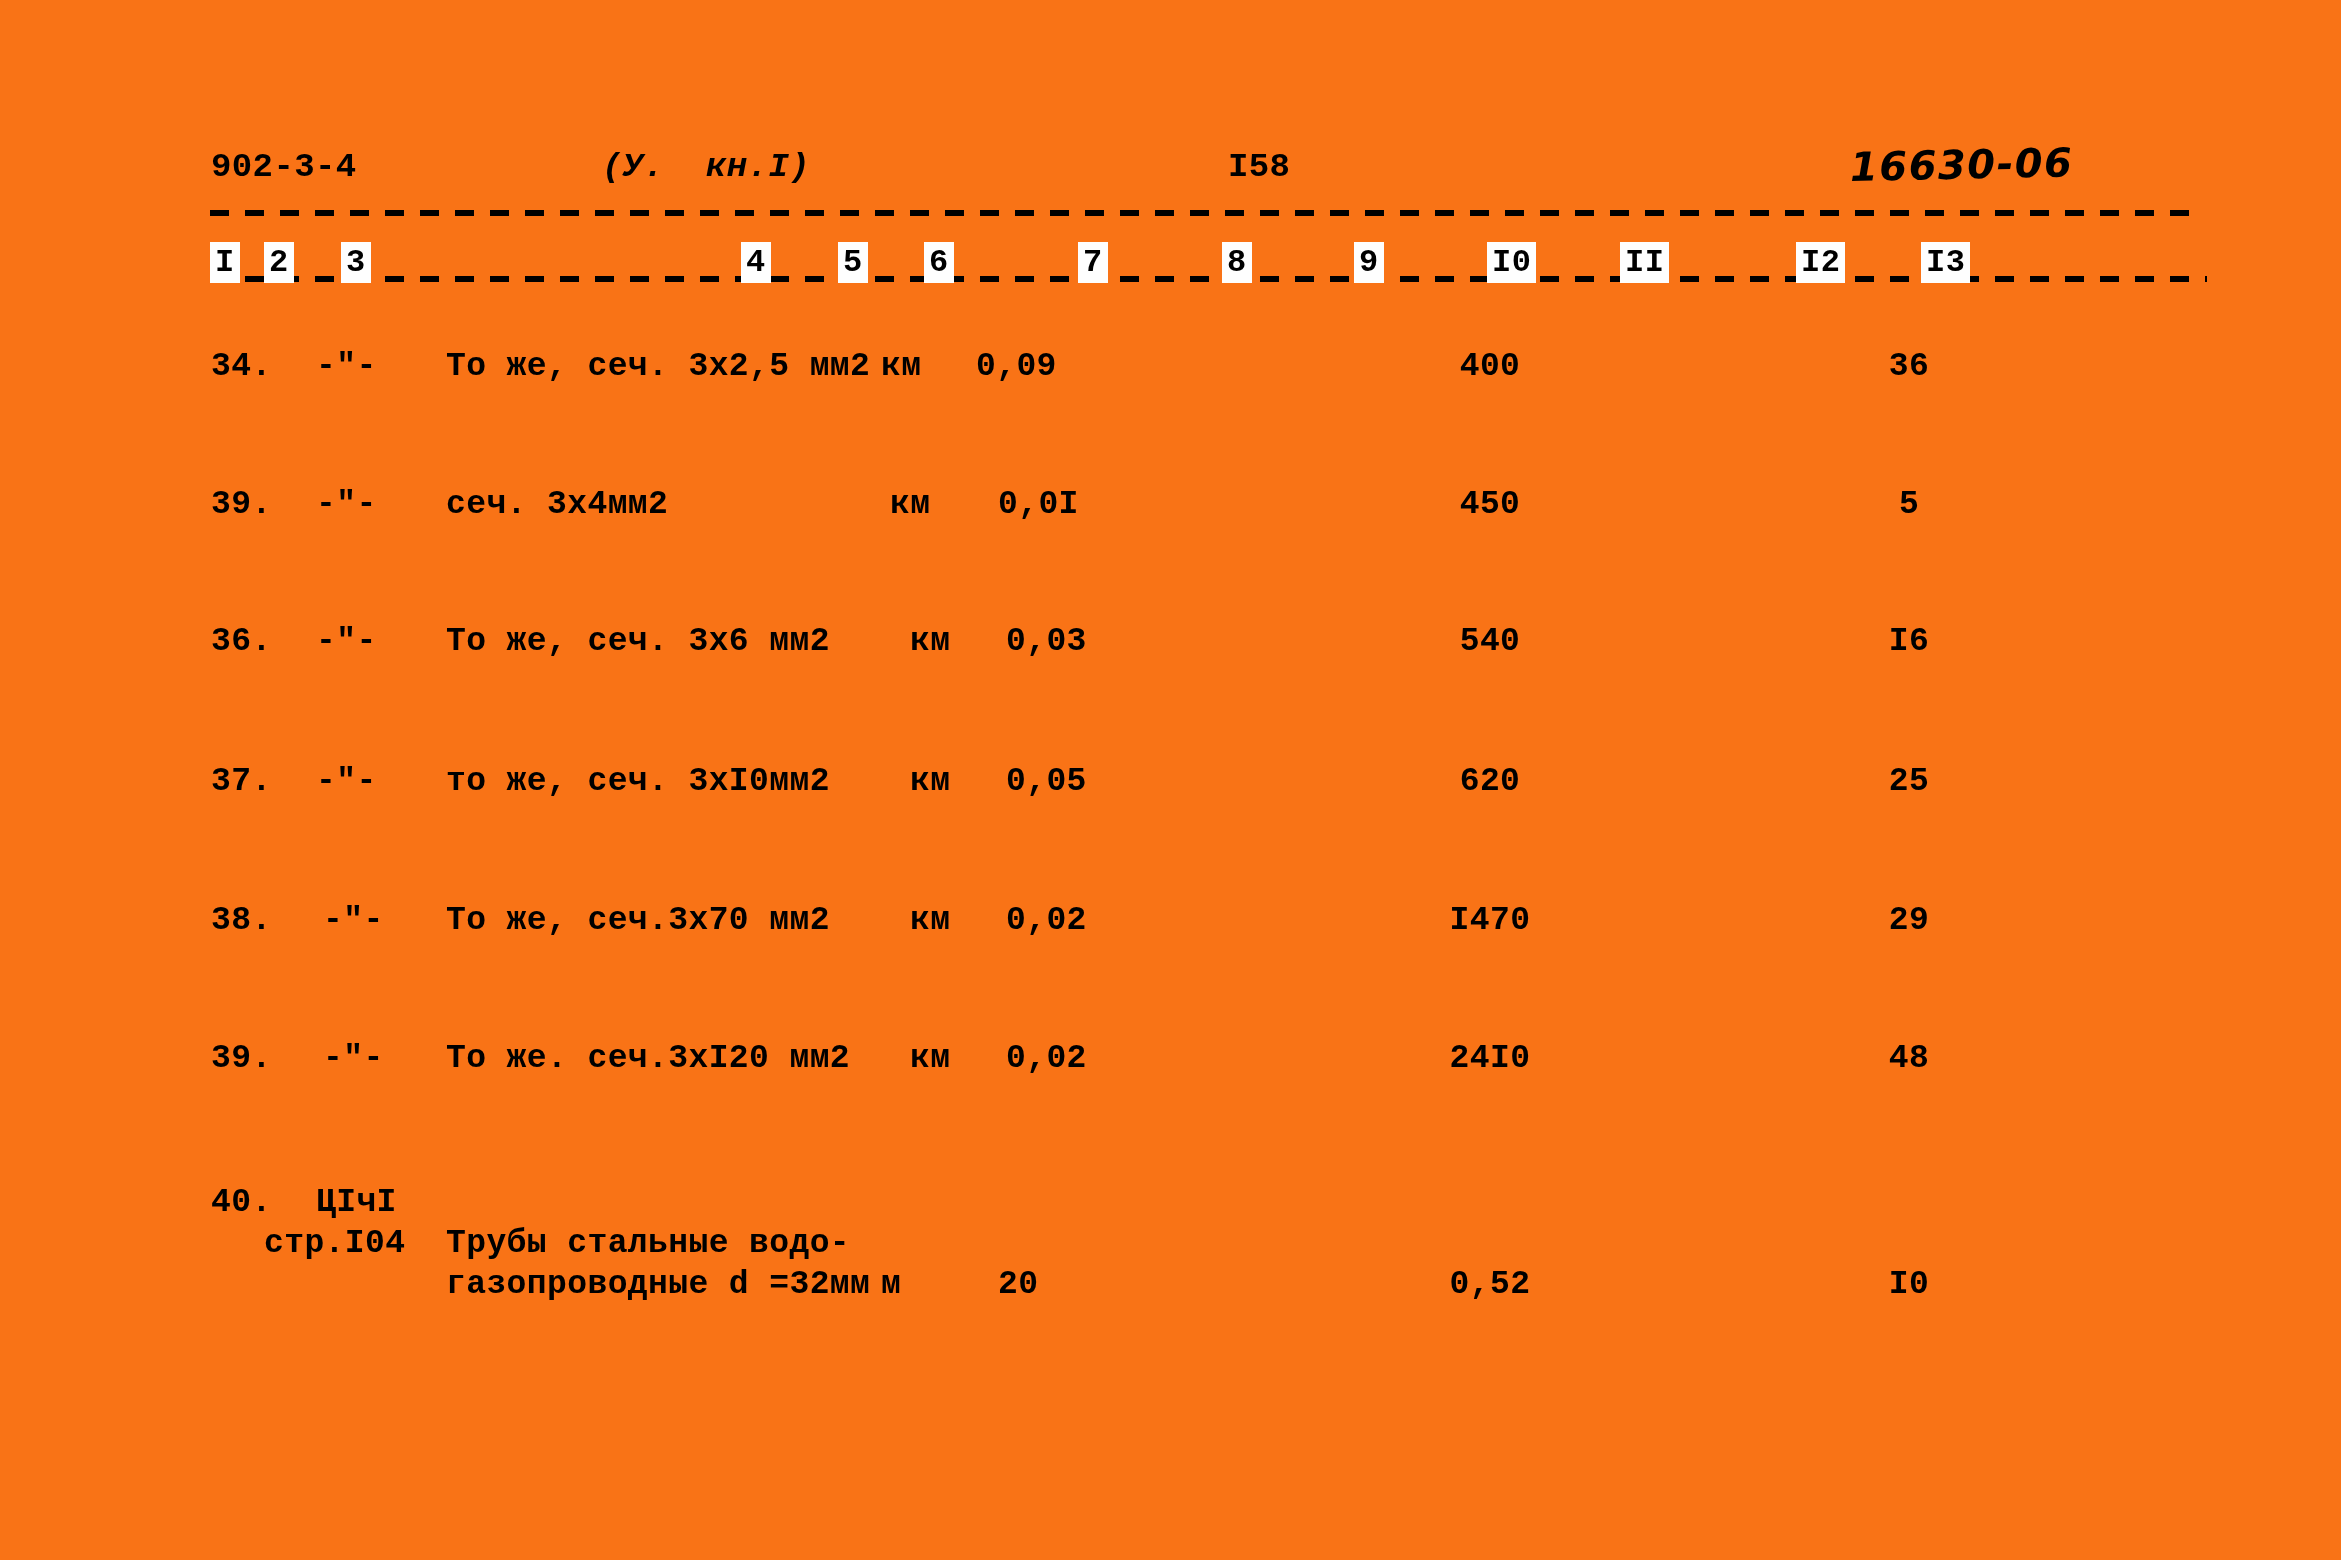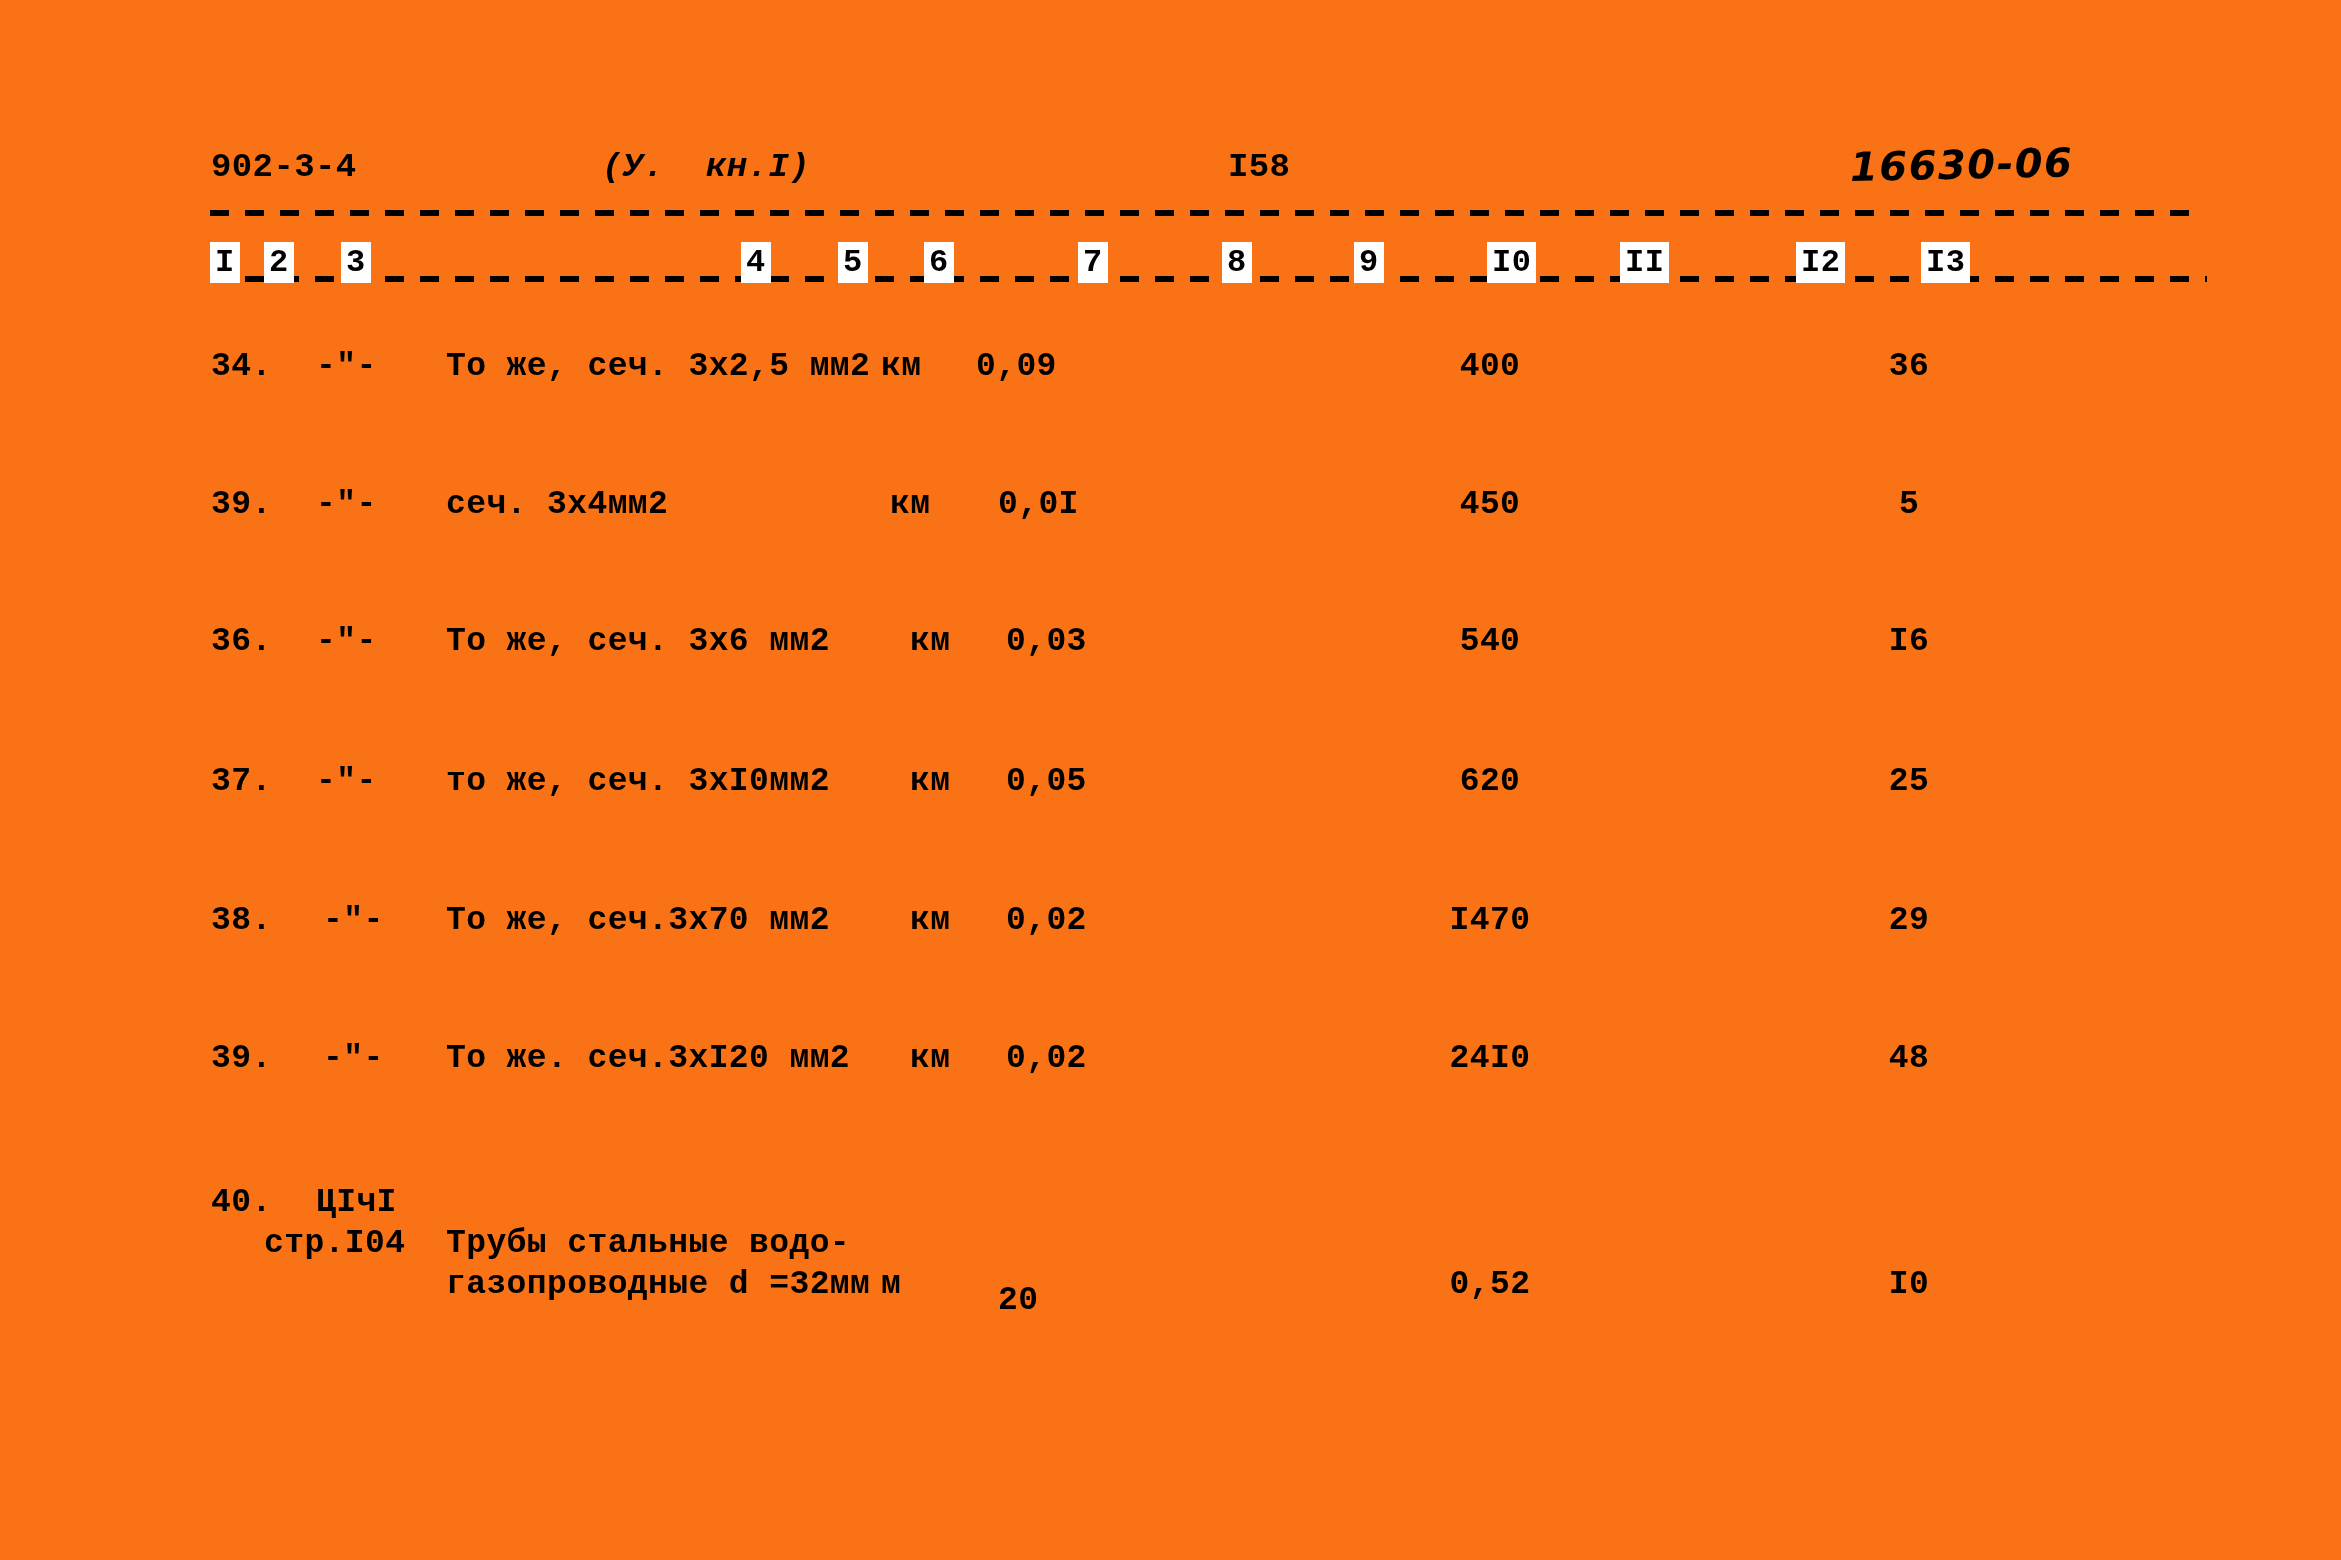--- a/index.html
+++ b/index.html
@@ -126,21 +126,21 @@
   }
   .r40-l1 {
     position: absolute; left: 446px; top: 41px;
     font-size: 33px; line-height: 44px;
   }
   .r40-l2 {
     position: absolute; left: 446px; top: 82px;
     font-size: 33px; line-height: 44px;
   }
   .r40-unit  { position: absolute; left: 881px; top: 82px; font-size: 33px; line-height: 44px; }
-  .r40-qty   { position: absolute; left: 998px; top: 98px; font-size: 33px; line-height: 44px; }
+  .r40-qty   { position: absolute; left: 998px; top: 82px; font-size: 33px; line-height: 44px; }
   .r40-price { position: absolute; left: 1380px; top: 82px; width: 220px; text-align: center; font-size: 33px; line-height: 44px; }
   .r40-total { position: absolute; left: 1821px; top: 82px; width: 176px; text-align: center; font-size: 33px; line-height: 44px; }
 </style>
 </head>
 <body>
 
 <div class="sheet">
 
   <div class="tw hdr hdr-code">902-3-4</div>
   <div class="tw hdr hdr-section">(У.  кн.I)</div>

